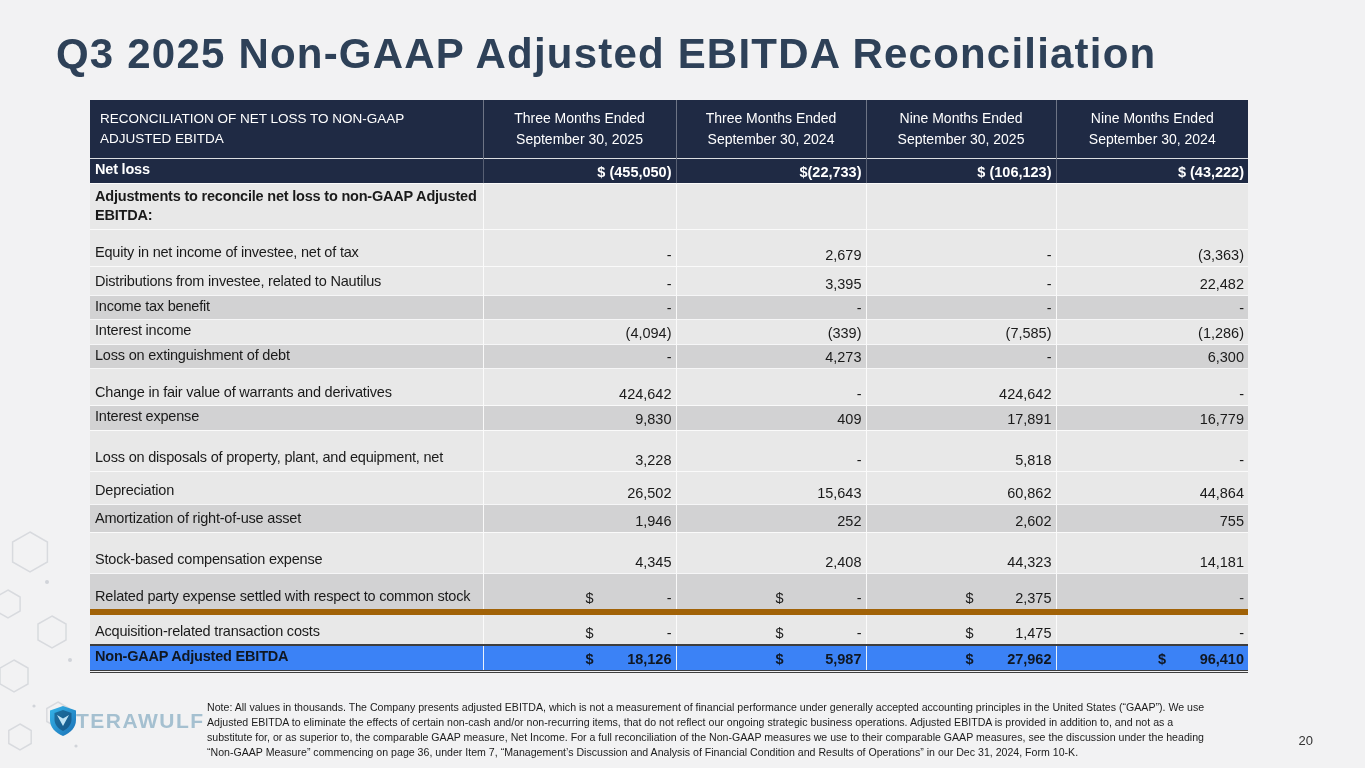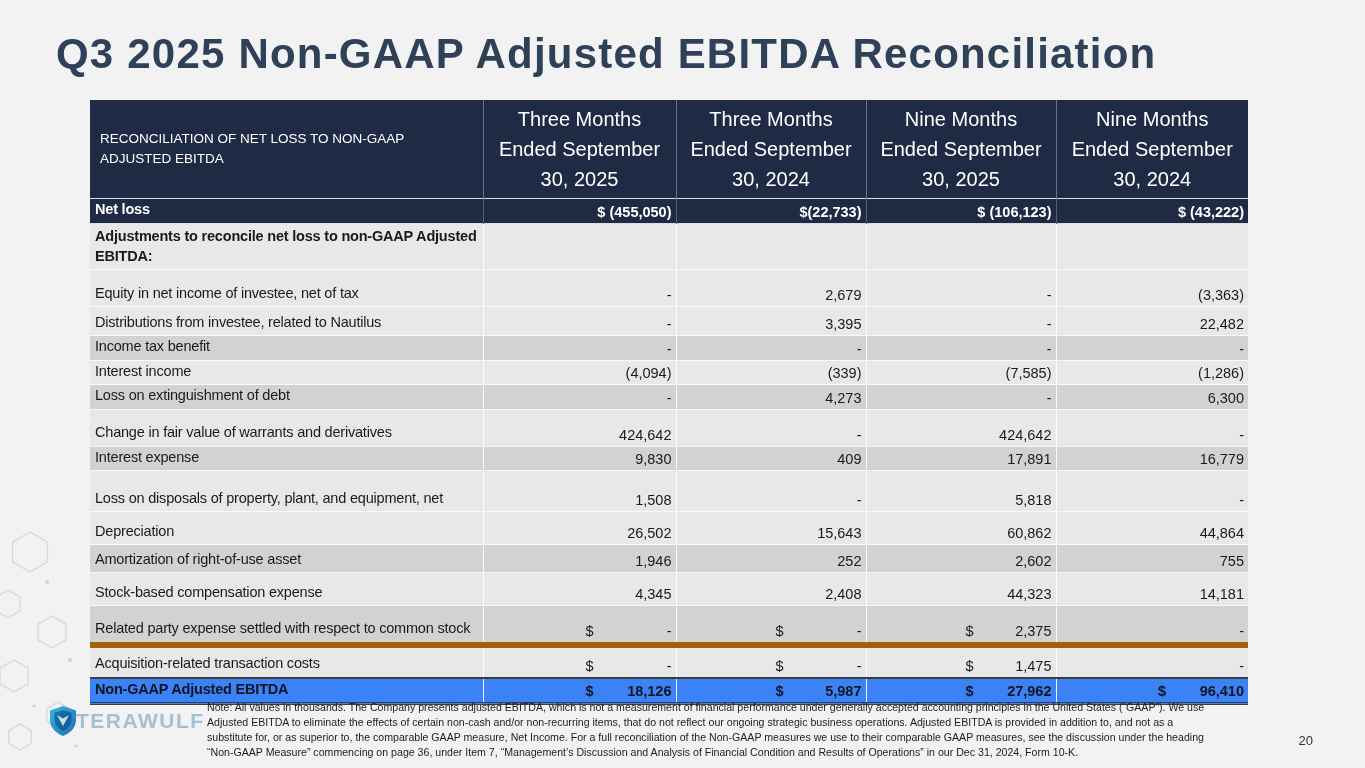--- a/index.html
+++ b/index.html
@@ -15,21 +15,21 @@
     color: #2e4158;
   }
   
   table.recon {
     position: absolute; left: 90px; top: 100px; width: 1158px;
     border-collapse: collapse; table-layout: fixed;
     font-size: 14.5px; color: #1a1a1a;
   }
   th { background: #1f2a44; color: #fff; font-weight: 400; vertical-align: middle; }
   th.hlbl { text-align: left; padding: 6px 10px; font-size: 13.5px; height: 58px; line-height: 1.45; }
-  th.hcol { text-align: center; font-size: 20px; line-height: 1.5; padding: 4px 12px;
+  th.hcol { text-align: center; font-size: 14px; line-height: 1.5; padding: 4px 12px;
             border-left: 1px solid rgba(255,255,255,.35); }
   td { vertical-align: bottom; border-top: 1px solid rgba(253,253,253,.85); }
   td.lbl { text-align: left; padding: 1px 4px 3px 5px; letter-spacing: -0.2px; line-height: 1.35; }
   td.val { text-align: right; padding: 1px 4px 3px 0; border-left: 1px solid rgba(253,253,253,.9); }
   tr.light td, tr.section td { background: #e8e8e8; }
   tr.dark td { background: #d2d2d3; }
   tr.section td.lbl { font-weight: 700; vertical-align: top; padding-top: 3px; }
   tr.netloss td { background: #1f2a44; color: #fff; font-weight: 700; }
   tr.netloss td.val { border-left: 1px solid rgba(255,255,255,.25); }
   tr.rule td { border-bottom: 6px solid #a16207; }
@@ -146,41 +146,41 @@
         </tr>
         <tr class="dark">
           <td class="lbl" style="height: 21px;">Interest expense</td>
           <td class="val">9,830</td>
           <td class="val">409</td>
           <td class="val">17,891</td>
           <td class="val">16,779</td>
         </tr>
         <tr class="light">
           <td class="lbl" style="height: 41px;">Loss on disposals of property, plant, and equipment, net</td>
-          <td class="val">1,508</td>
+          <td class="val">3,228</td>
           <td class="val">-</td>
           <td class="val">5,818</td>
           <td class="val">-</td>
         </tr>
         <tr class="light">
           <td class="lbl" style="height: 33px;">Depreciation</td>
           <td class="val">26,502</td>
           <td class="val">15,643</td>
           <td class="val">60,862</td>
           <td class="val">44,864</td>
         </tr>
         <tr class="dark">
           <td class="lbl" style="height: 28px;">Amortization of right-of-use asset</td>
           <td class="val">1,946</td>
           <td class="val">252</td>
           <td class="val">2,602</td>
           <td class="val">755</td>
         </tr>
         <tr class="light">
-          <td class="lbl" style="height: 33px;">Stock-based compensation expense</td>
+          <td class="lbl" style="height: 41px;">Stock-based compensation expense</td>
           <td class="val">4,345</td>
           <td class="val">2,408</td>
           <td class="val">44,323</td>
           <td class="val">14,181</td>
         </tr>
         <tr class="dark rule">
           <td class="lbl" style="height: 39px;">Related party expense settled with respect to common stock</td>
           <td class="val"><span class="money">
               <span>$</span>
               <span>-</span>

